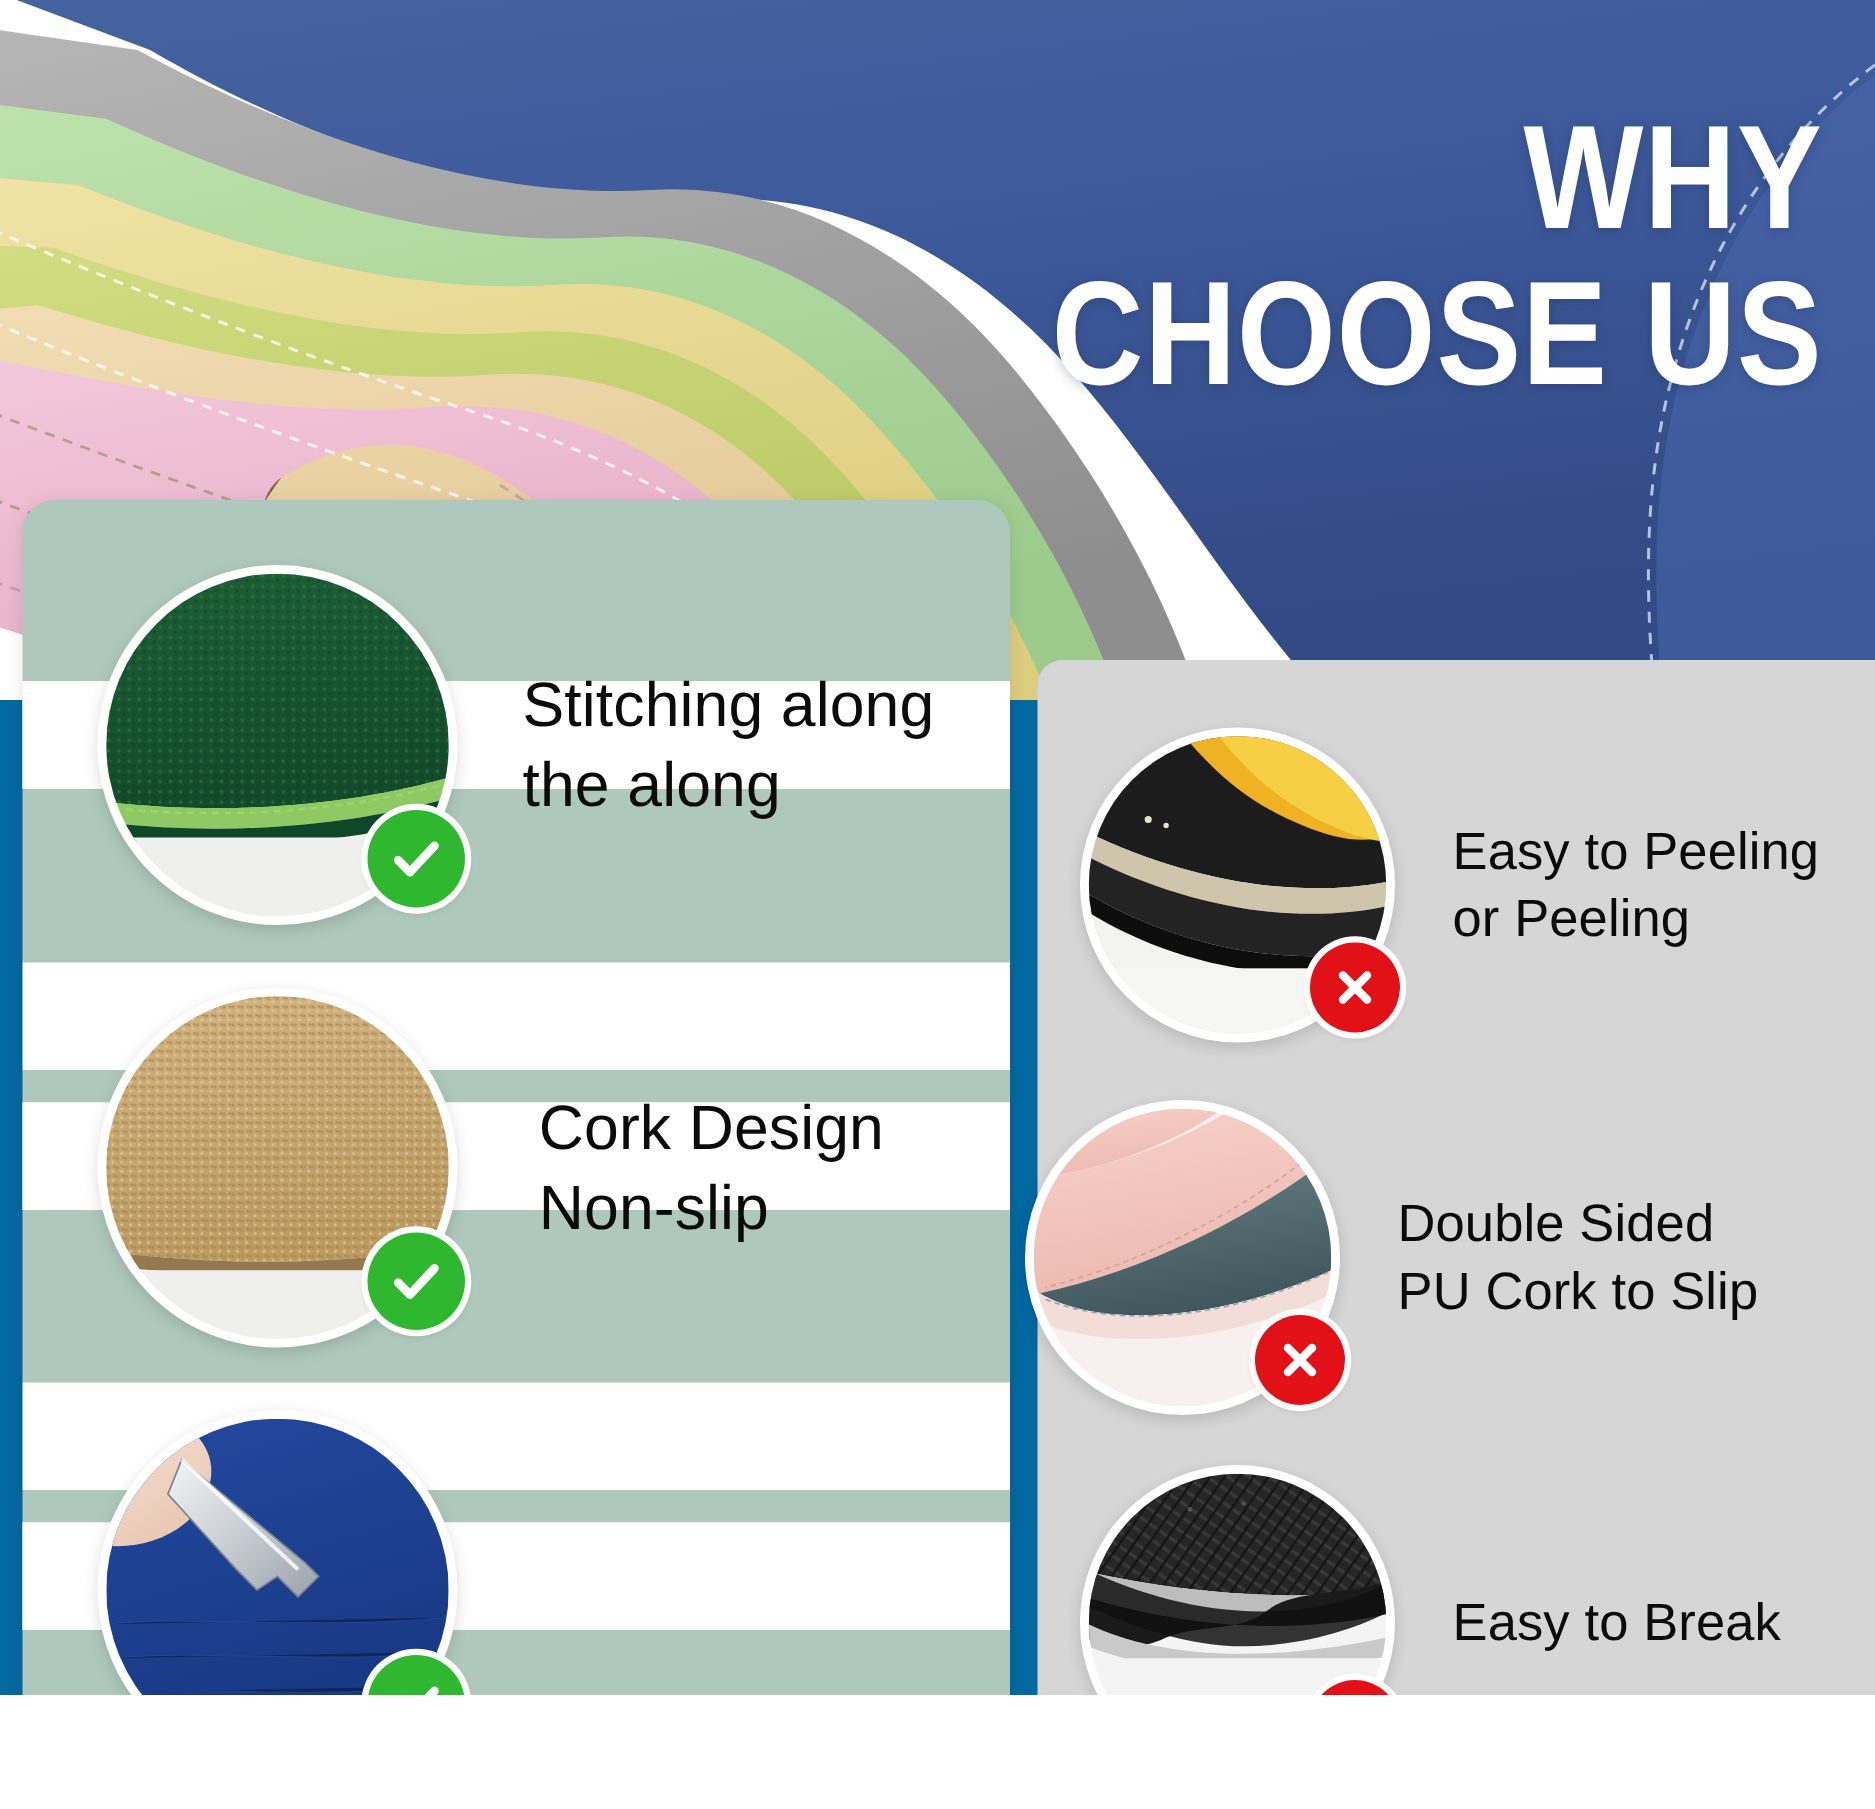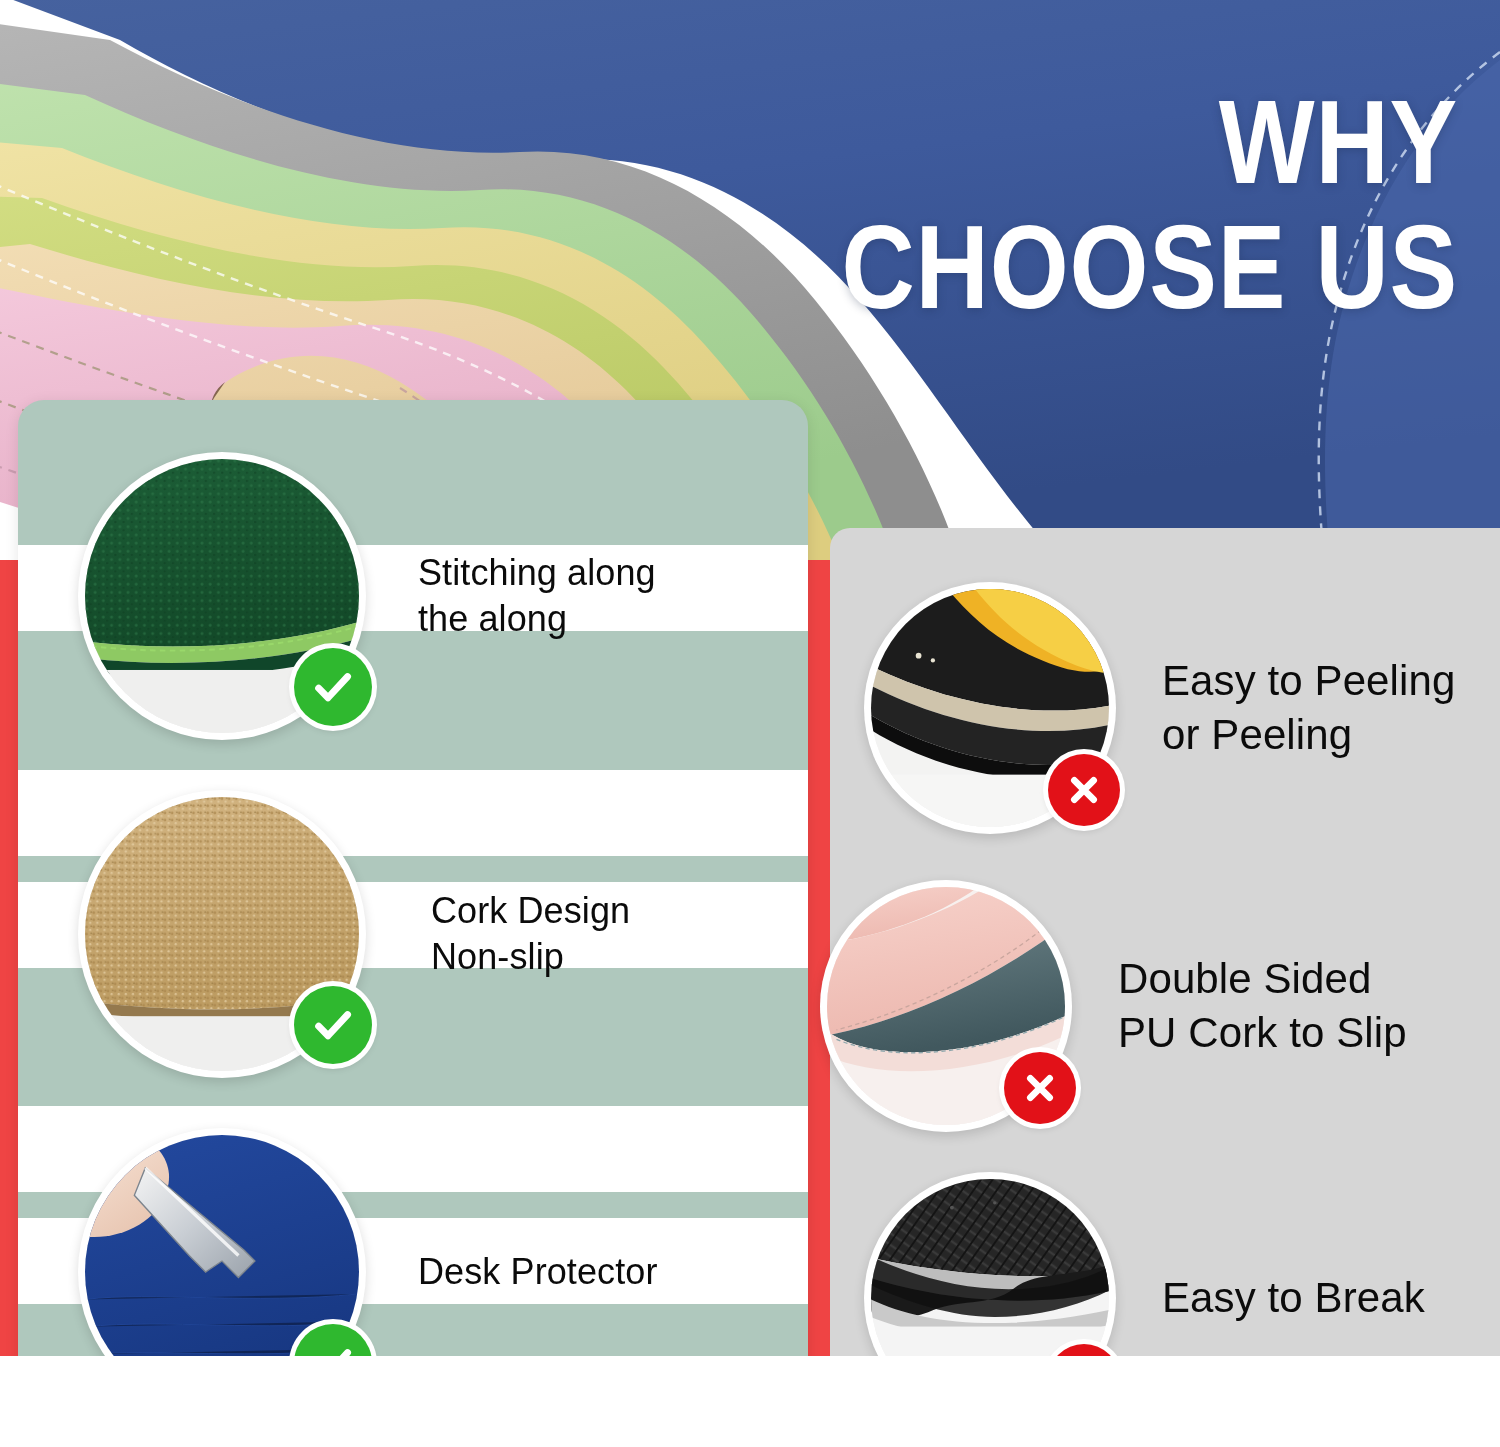--- a/index.html
+++ b/index.html
@@ -10,21 +10,21 @@
     overflow: hidden;
     font-family: "Liberation Sans", sans-serif;
     background: #ffffff;
   }
 
   #stage {
     position: relative;
     width: 1500px;
     height: 1356px;
     overflow: hidden;
-    background: #ef4444;
+    background: #0369a1;
   }
 
   
   .hero {
     position: absolute;
     left: 0; top: 0;
     width: 1500px;
     height: 560px;
     overflow: hidden;
     background: #3f5ca0;
@@ -125,21 +125,21 @@
     justify-content: center;
     box-shadow: 0 0 0 5px #ffffff, 0 3px 8px rgba(0,0,0,.22);
     z-index: 3;
   }
   .badge.ok  { background: #2fb82f; }
   .badge.bad { background: #e21118; }
   .badge svg { display: block; }
 
   .feature-label {
     color: #0b0b0b;
-    font-size: 36px;
+    font-size: 50px;
     line-height: 1.28;
     font-weight: 400;
     letter-spacing: .1px;
   }
   .feature-label.cons { font-size: 42px; }
 
   .lbl-pros { margin-left: 52px; }
   .lbl-cons { margin-left: 46px; }
 </style>
 </head>
@@ -370,23 +370,20 @@
               <path d="M0,80 C25,78 62,82 100,78"></path>
             </g>
           </svg>
         </div>
       </div>
       <div class="badge ok" style="width:78px;height:78px;right:-6px;bottom:14px;">
         <svg width="46" height="46" viewBox="0 0 24 24" aria-hidden="true">
           <path d="M4.5 12.6 L9.4 17.6 L19.6 6.6" fill="none" stroke="#ffffff" stroke-width="3.6" stroke-linecap="round" stroke-linejoin="round"></path>
         </svg>
       </div>
-    </div>
-    <div class="feature-label lbl-pros">
-      <div>Desk Protector</div>
     </div>
   </div>
 
   <div class="feature" style="left:864px; top:582px; z-index:7;">
     <div class="thumb-wrap">
       <div class="thumb" style="width:252px;height:252px;">
         <div class="inner">
           <svg viewBox="0 0 100 100" preserveAspectRatio="none">
             <rect x="0" y="0" width="100" height="100" fill="#f3f3f2"></rect>
             <path d="M-5,-5 L105,-5 L105,48 C70,56 30,48 -5,30 Z" fill="#1c1c1c"></path>

